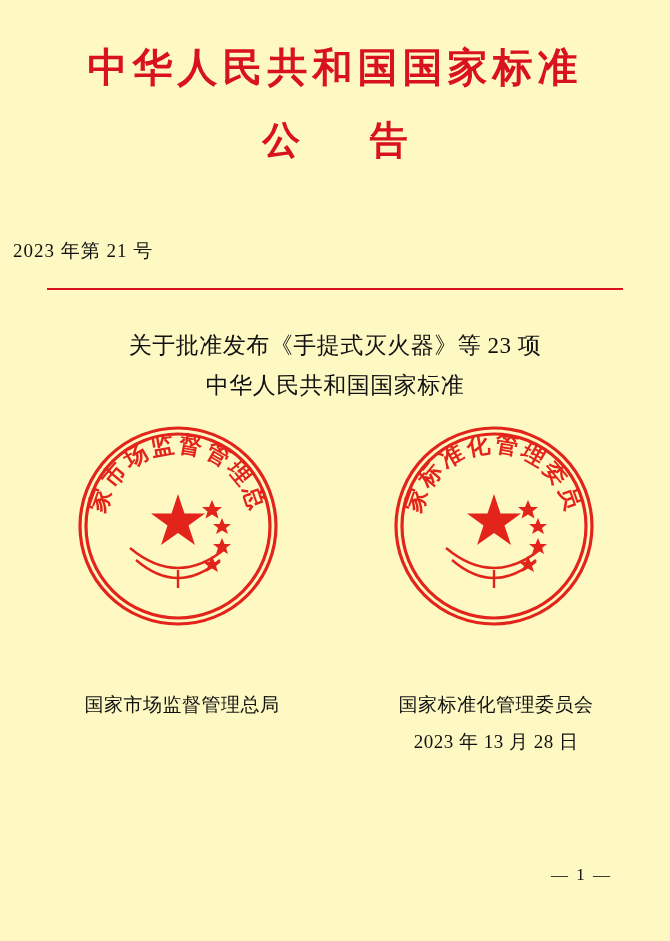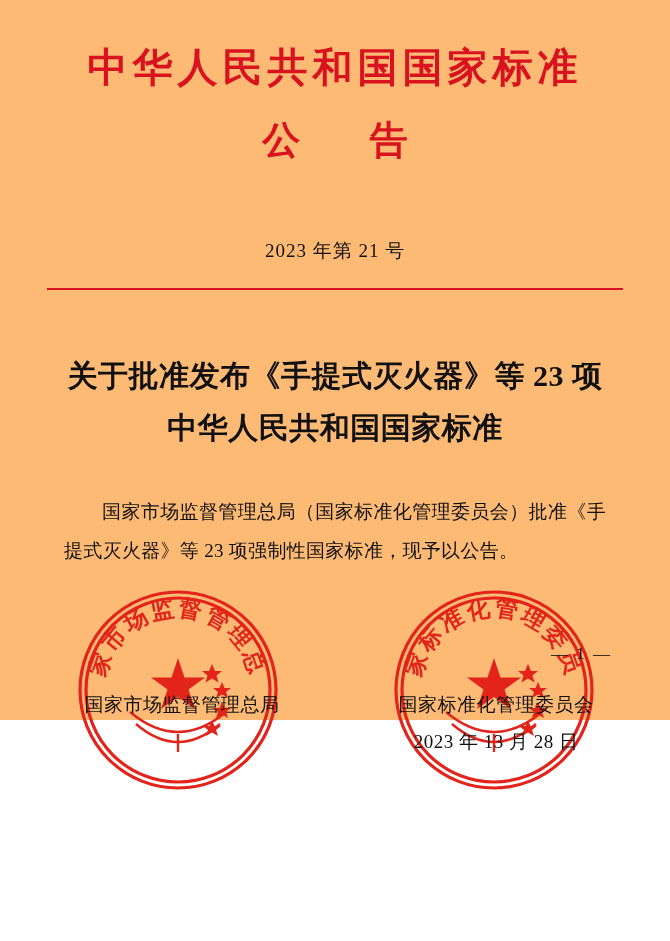--- a/index.html
+++ b/index.html
@@ -13,22 +13,22 @@
     position: relative;
     font-family: "Liberation Serif", "DejaVu Serif", serif;
     color: #1a1a1a;
     overflow: hidden;
   }
 
   .page {
     position: absolute;
     left: 0; top: 0;
     width: 670px;
-    height: 720px;
-    background: #fdba74;
+    height: 941px;
+    background: #fef9c3;
   }
 
   
   .masthead {
     text-align: center;
     padding-top: 44px;
   }
   .masthead-title {
     color: #d9121f;
     font-size: 40px;
@@ -42,41 +42,42 @@
     color: #d9121f;
     font-size: 38px;
     font-weight: 700;
     letter-spacing: 30px;
     margin-top: 26px;
     padding-left: 30px;
     line-height: 1.2;
   }
 
   .issue-no {
-    text-align: center;
+    text-align: left;
     font-size: 19px;
     color: #111;
     margin-top: 74px;
     letter-spacing: 1px;
+    padding-left: 13px;
   }
 
   .red-rule {
     margin: 24px auto 0 auto;
     width: 576px;
     height: 2px;
     background: #d9121f;
   }
 
   
   .doc-title {
-    margin: 60px auto 0 auto;
+    margin: 36px auto 0 auto;
     width: 540px;
     text-align: center;
-    font-size: 30px;
-    font-weight: 700;
+    font-size: 23px;
+    font-weight: 400;
     line-height: 1.75;
     letter-spacing: 0.5px;
     color: #111;
   }
 
   
   .doc-body {
     margin: 38px auto 0 auto;
     width: 542px;
     font-size: 19px;
@@ -137,23 +138,20 @@
 
   <div class="issue-no">2023 年第 21 号</div>
 
   <div class="red-rule"></div>
 
   <div class="doc-title">
     <div>关于批准发布《手提式灭火器》等 23 项</div>
     <div>中华人民共和国国家标准</div>
   </div>
 
-  <div class="doc-body">
-    <p>国家市场监督管理总局（国家标准化管理委员会）批准《手提式灭火器》等 23 项强制性国家标准，现予以公告。</p>
-  </div>
 
   <div class="seal-zone">
 
     <svg class="seal seal-left" viewBox="0 0 212 212">
       <g fill="none" stroke="#e2241b" stroke-width="3.2">
         <circle cx="106" cy="106" r="98"></circle>
         <circle cx="106" cy="106" r="92"></circle>
       </g>
       <defs>
         <path id="arcL" d="M 106,106 m -74,0 a 74,74 0 1,1 148,0" fill="none"></path>

